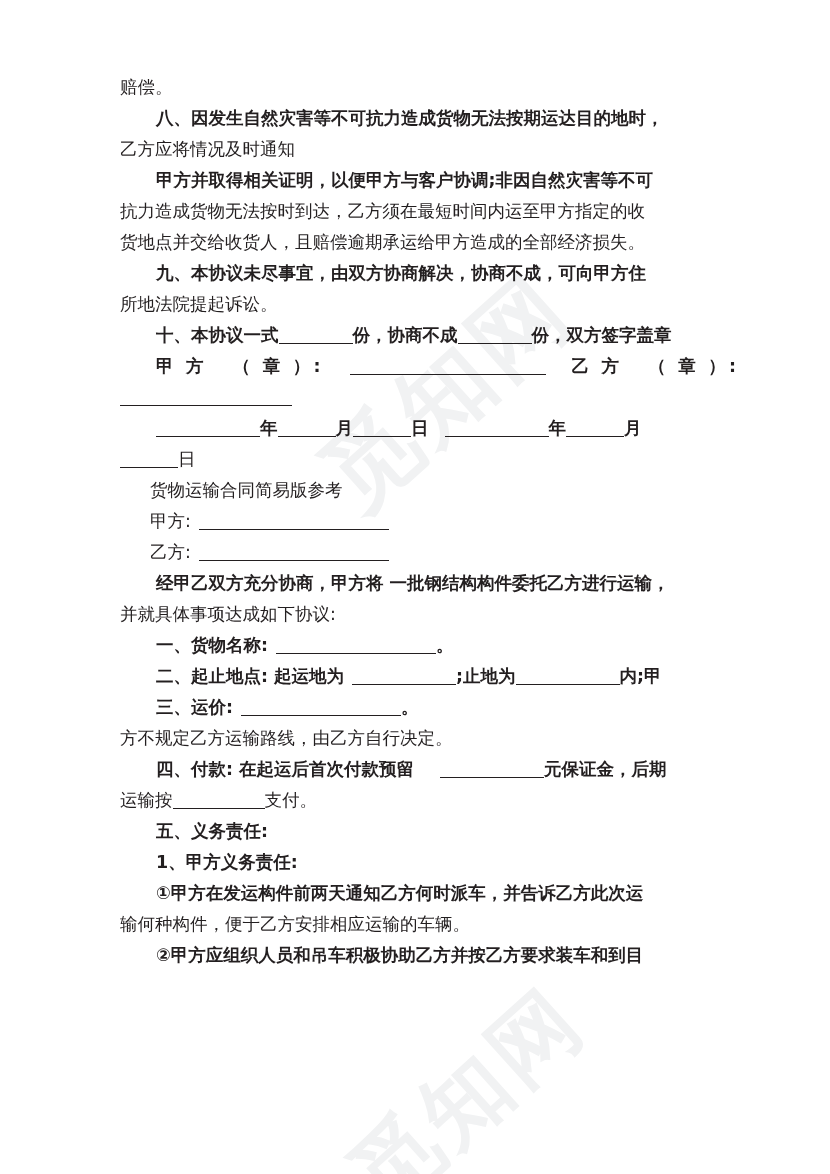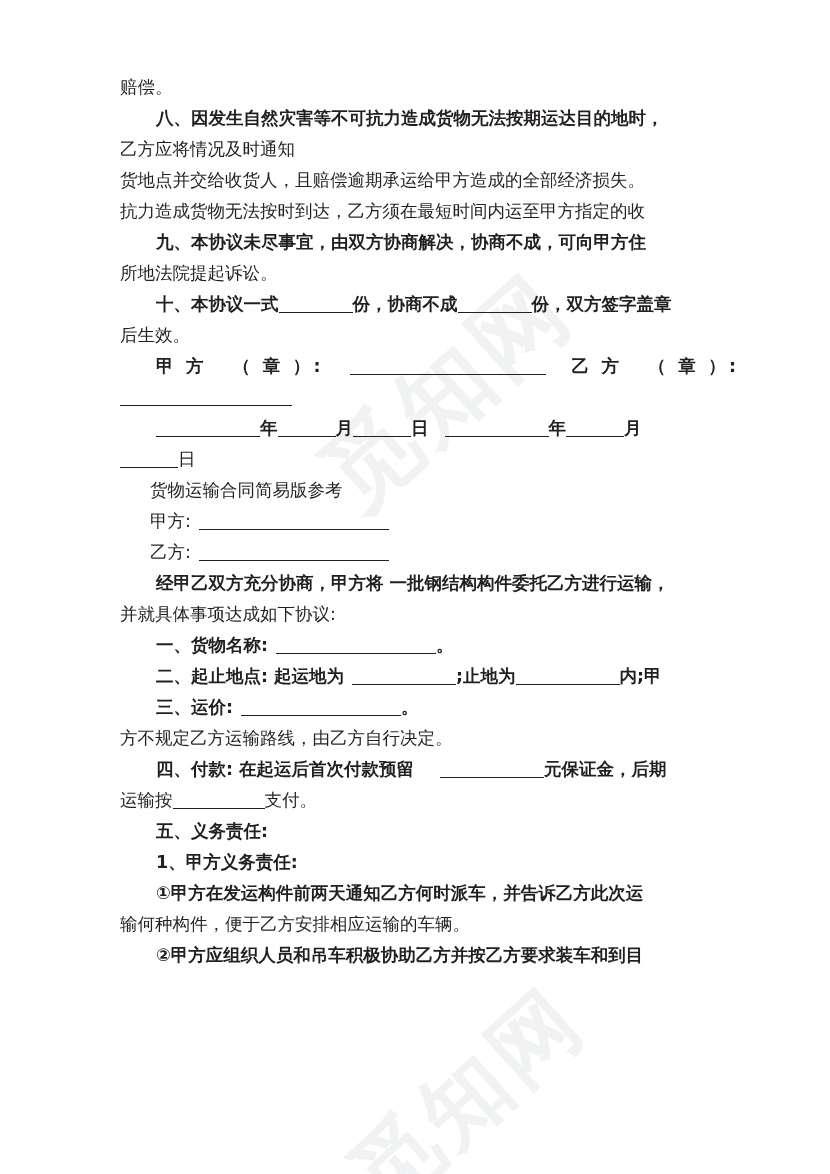--- a/index.html
+++ b/index.html
@@ -101,30 +101,30 @@
     <div class="wm wm-b">觅知网</div>
   </div>
 
   <div class="doc">
 
     <div class="ln">赔偿。</div>
 
     <div class="ln indent">八、因发生自然灾害等不可抗力造成货物无法按期运达目的地时，</div>
     <div class="ln">乙方应将情况及时通知</div>
 
+    <div class="ln indent">甲方并取得相关证明，以便甲方与客户协调;非因自然灾害等不可</div>
+    <div class="ln">抗力造成货物无法按时到达，乙方须在最短时间内运至甲方指定的收</div>
     <div class="ln">货地点并交给收货人，且赔偿逾期承运给甲方造成的全部经济损失。</div>
-    <div class="ln">抗力造成货物无法按时到达，乙方须在最短时间内运至甲方指定的收</div>
 
     <div class="ln indent">九、本协议未尽事宜，由双方协商解决，协商不成，可向甲方住</div>
     <div class="ln">所地法院提起诉讼。</div>
 
     <div class="ln indent">
       <span>十、本协议一式</span><span class="blank b-md"></span><span>份，协商不成</span><span class="blank b-md"></span><span>份，双方签字盖章</span>
     </div>
-    <div class="ln">后生效。</div>
 
     <div class="ln spaced indent">
       <span>甲 方</span><span class="gap-md"></span><span>（ 章 ）:</span><span class="gap-md"></span><span class="blank b-sig"></span><span class="gap-md"></span><span>乙 方</span><span class="gap-md"></span><span>（ 章 ）:</span>
     </div>
 
     <div class="ln">
       <span class="blank b-sig2"></span>
     </div>
 
     <div class="ln indent">

